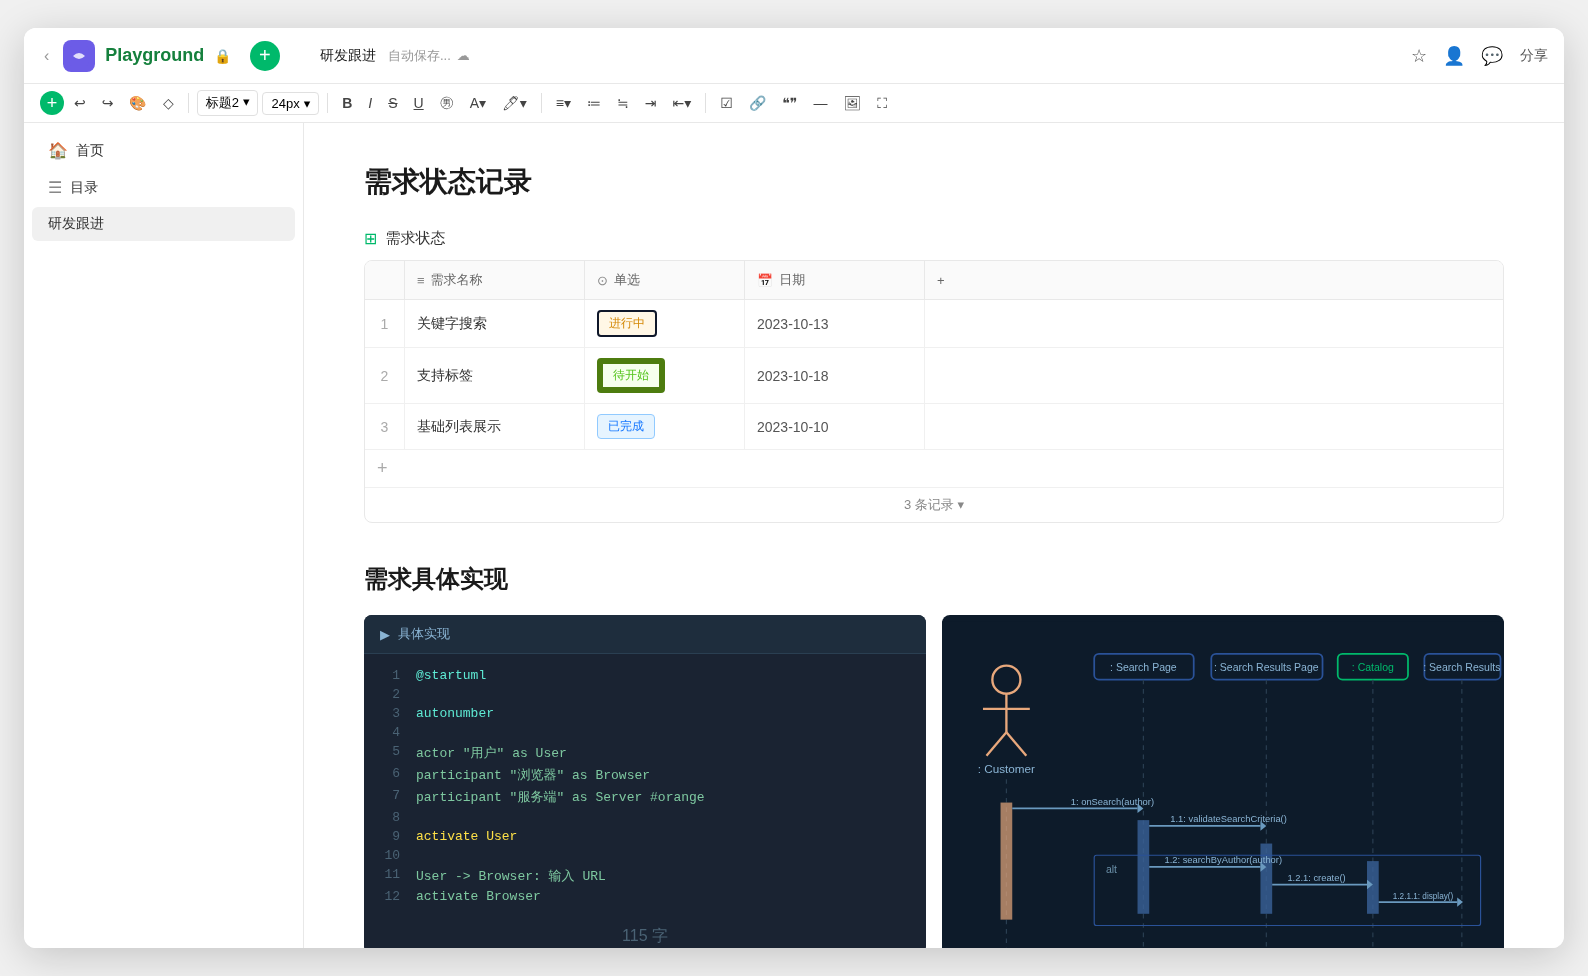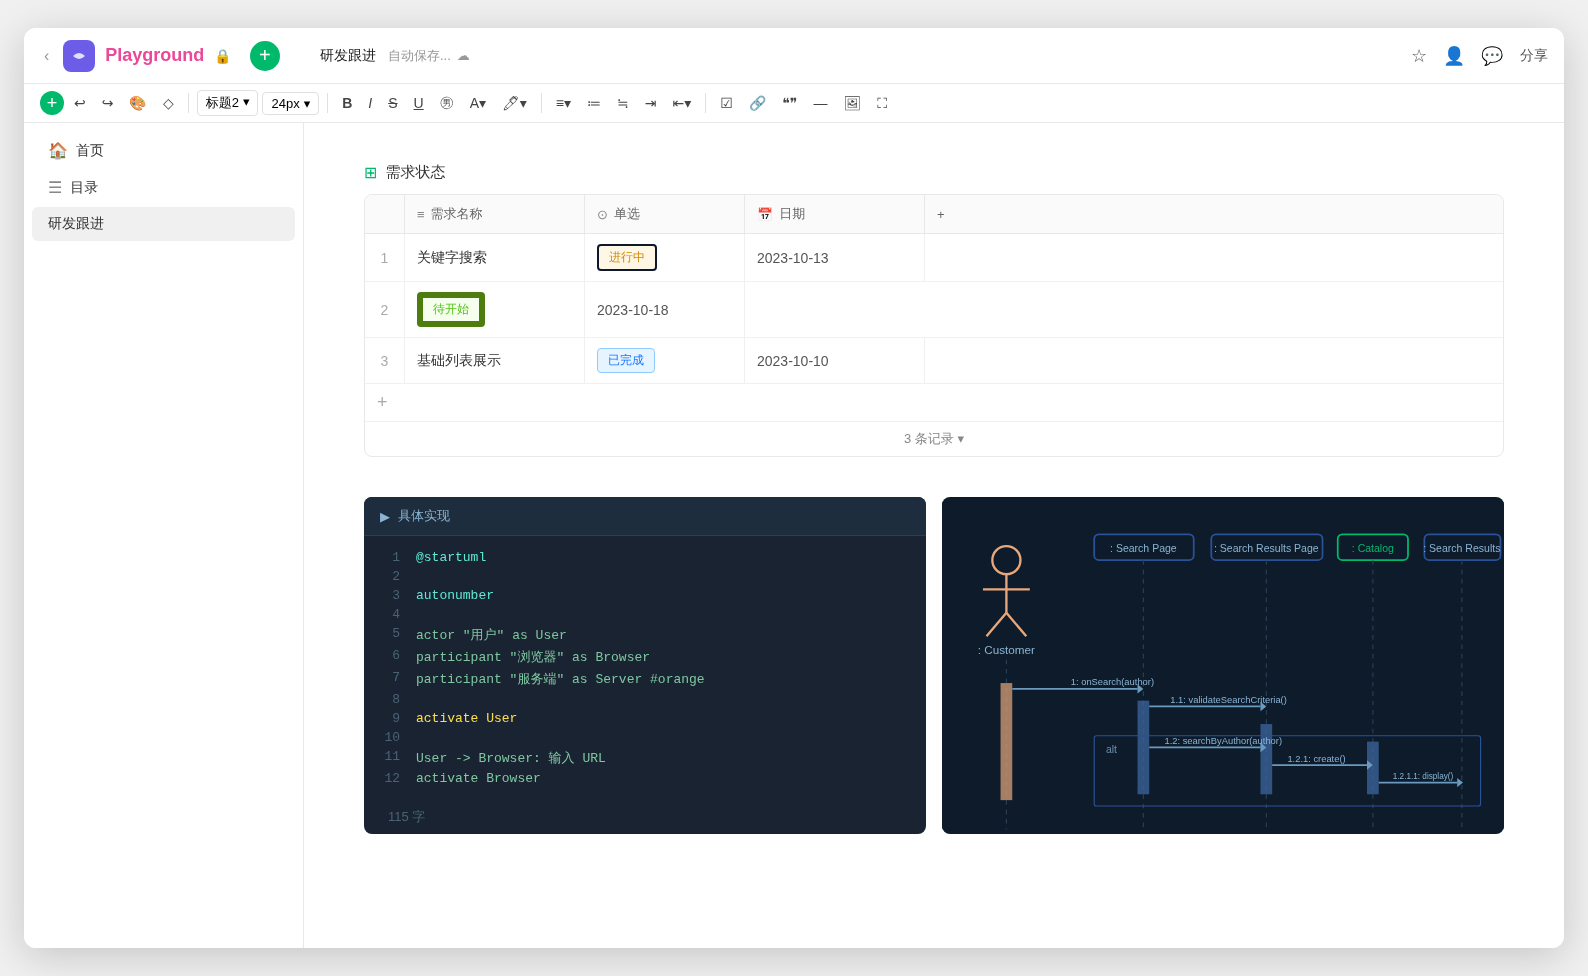--- a/index.html
+++ b/index.html
@@ -51,21 +51,21 @@
       border-radius: 8px;
       display: flex;
       align-items: center;
       justify-content: center;
       color: white;
       font-size: 16px;
     }
     .app-title {
       font-size: 18px;
       font-weight: 600;
-      color: #ec4899;
+      color: #15803d;
     }
     .lock-icon {
       color: #aaa;
       font-size: 14px;
     }
     .add-btn {
       width: 30px;
       height: 30px;
       background: #00b96b;
       border-radius: 50%;
@@ -356,23 +356,24 @@
     }
     .code-line-num {
       color: #4a6274;
       min-width: 20px;
       text-align: right;
       user-select: none;
     }
     .code-line-content { color: #7ec8a0; }
     .code-line-content.keyword { color: #5eead4; }
     .code-panel-word-count {
-      padding: 8px 24px;
+      padding: 8px 8px;
       color: #4a6274;
-      font-size: 13px;
+      font-size: 16px;
+      text-align: center;
     }
     
     .diagram-panel {
       background: #0d1b2a;
       border-radius: 8px;
       overflow: hidden;
       min-height: 280px;
       position: relative;
       display: flex;
       align-items: center;
@@ -462,20 +463,21 @@
         <span class="sidebar-item-icon">☰</span>
         <span class="sidebar-item-label">目录</span>
         <span class="sidebar-item-more">☰</span>
       </div>
       <div class="sidebar-item active">
         <span class="sidebar-item-label">研发跟进</span>
       </div>
     </div>
 
     <div class="content">
+      <h1 class="page-title">需求状态记录</h1>
 
       <div class="db-block">
         <div class="db-header">
           <span class="db-icon">⊞</span>
           <span>需求状态</span>
         </div>
         <div class="db-table">
           <div class="db-table-header">
             <div class="db-col-header"></div>
             <div class="db-col-header">
@@ -505,20 +507,23 @@
             </div>
             <div class="db-cell db-cell-date">
               <span>2023-10-13</span>
             </div>
             <div class="db-cell"></div>
           </div>
 
           <div class="db-row">
             <div class="db-cell db-cell-num">2</div>
             <div class="db-cell">
+              <span>支持标签</span>
+            </div>
+            <div class="db-cell">
               <span class="status-badge status-pending">待开始</span>
             </div>
             <div class="db-cell db-cell-date">
               <span>2023-10-18</span>
             </div>
             <div class="db-cell"></div>
           </div>
 
           <div class="db-row">
             <div class="db-cell db-cell-num">3</div>
@@ -533,20 +538,21 @@
             </div>
             <div class="db-cell"></div>
           </div>
 
           <div class="db-add-row">+</div>
 
           <div class="db-footer">3 条记录 ▾</div>
         </div>
       </div>
 
+      <h2 class="section-title">需求具体实现</h2>
 
       <div class="code-panels">
 
         <div class="code-panel">
           <div class="code-panel-header">
             <span class="code-panel-toggle">▶</span>
             <span>具体实现</span>
           </div>
           <div class="code-content">
             <div class="code-line">

